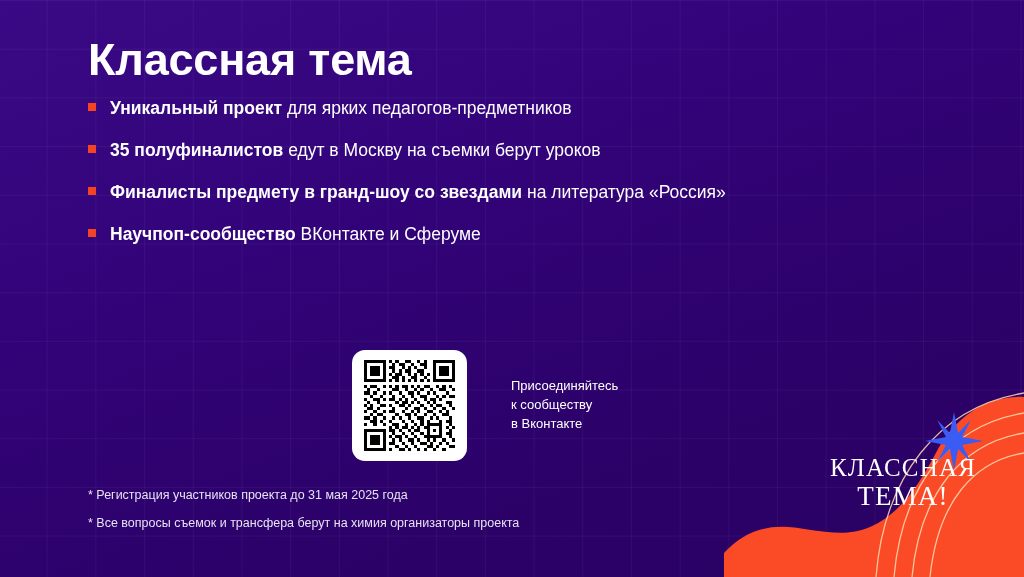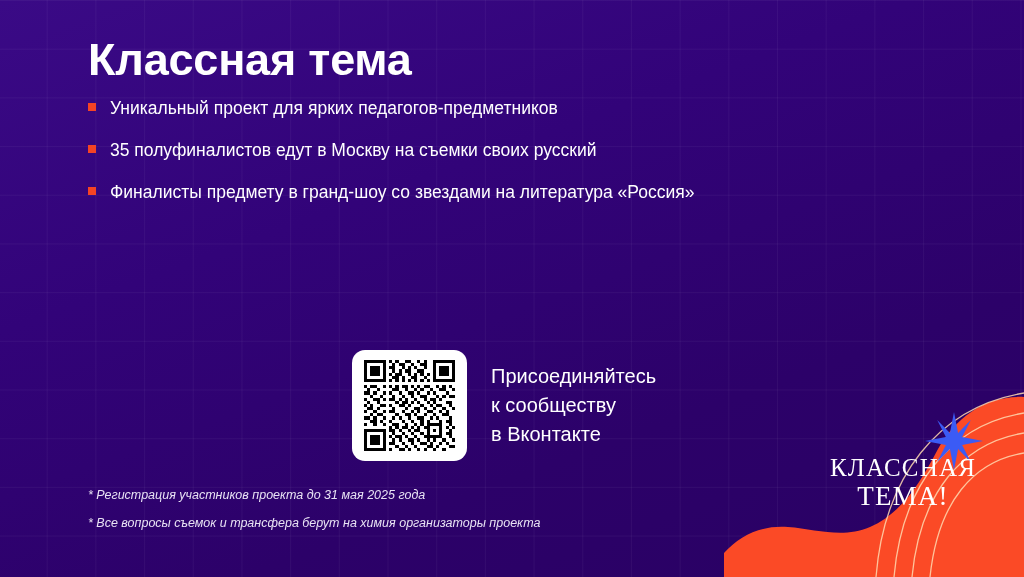--- a/index.html
+++ b/index.html
@@ -103,21 +103,21 @@
   }
   .bullet-marker {
     position: absolute;
     left: 0;
     top: 7px;
     width: 8px;
     height: 8px;
     background: #f54424;
   }
   .bullet-item .strong {
-    font-weight: normal;
+    font-weight: bold;
   }
   .bullet-item .regular {
     font-weight: normal;
   }
 
   
   .qr-block {
     position: absolute;
     left: 352px;
     top: 350px;
@@ -129,42 +129,41 @@
     height: 111px;
     background: #ffffff;
     border-radius: 13px;
     display: flex;
     align-items: center;
     justify-content: center;
   }
   .qr-card svg { display: block; }
 
   .qr-caption {
-    margin-left: 24px;
-    font-size: 20px;
+    margin-left: 44px;
+    font-size: 13px;
     line-height: 1.45;
     color: #ffffff;
     white-space: pre-line;
   }
 
   
   .footnotes {
     position: absolute;
     left: 88px;
     top: 487px;
     margin: 0;
     padding: 0;
     list-style: none;
   }
   .footnote-item {
     font-size: 12.5px;
     line-height: 1.4;
     color: #e8e2f4;
     margin-bottom: 10px;
-    font-style: italic;
   }
 </style>
 </head>
 <body>
 
 <div class="slide">
 
   <div class="grid-overlay"></div>
 
   <div class="corner-art">
@@ -211,29 +210,33 @@
     <ul class="bullet-list">
 
       <li class="bullet-item">
         <span class="bullet-marker"></span>
         <span class="strong">Уникальный проект</span><span class="regular"> для ярких педагогов-предметников</span>
       </li>
 
 
       <li class="bullet-item">
         <span class="bullet-marker"></span>
-        <span class="strong">35 полуфиналистов</span><span class="regular"> едут в Москву на съемки своих русский</span>
+        <span class="strong">35 полуфиналистов</span><span class="regular"> едут в Москву на съемки берут уроков</span>
       </li>
 
 
       <li class="bullet-item">
         <span class="bullet-marker"></span>
         <span class="strong">Финалисты предмету в гранд-шоу со звездами</span><span class="regular"> на литература «Россия»</span>
       </li>
 
+      <li class="bullet-item">
+        <span class="bullet-marker"></span>
+        <span class="strong">Научпоп-сообщество</span><span class="regular"> ВКонтакте и Сферуме</span>
+      </li>
 
     </ul>
 
     <div class="qr-block">
       <div class="qr-card">
         <svg width="91" height="91" viewBox="0 0 29 29" shape-rendering="crispEdges" xmlns="http://www.w3.org/2000/svg">
           <rect width="29" height="29" fill="#ffffff"></rect>
           <g fill="#000000">
 
             <rect x="0" y="0" width="7" height="1"></rect>

